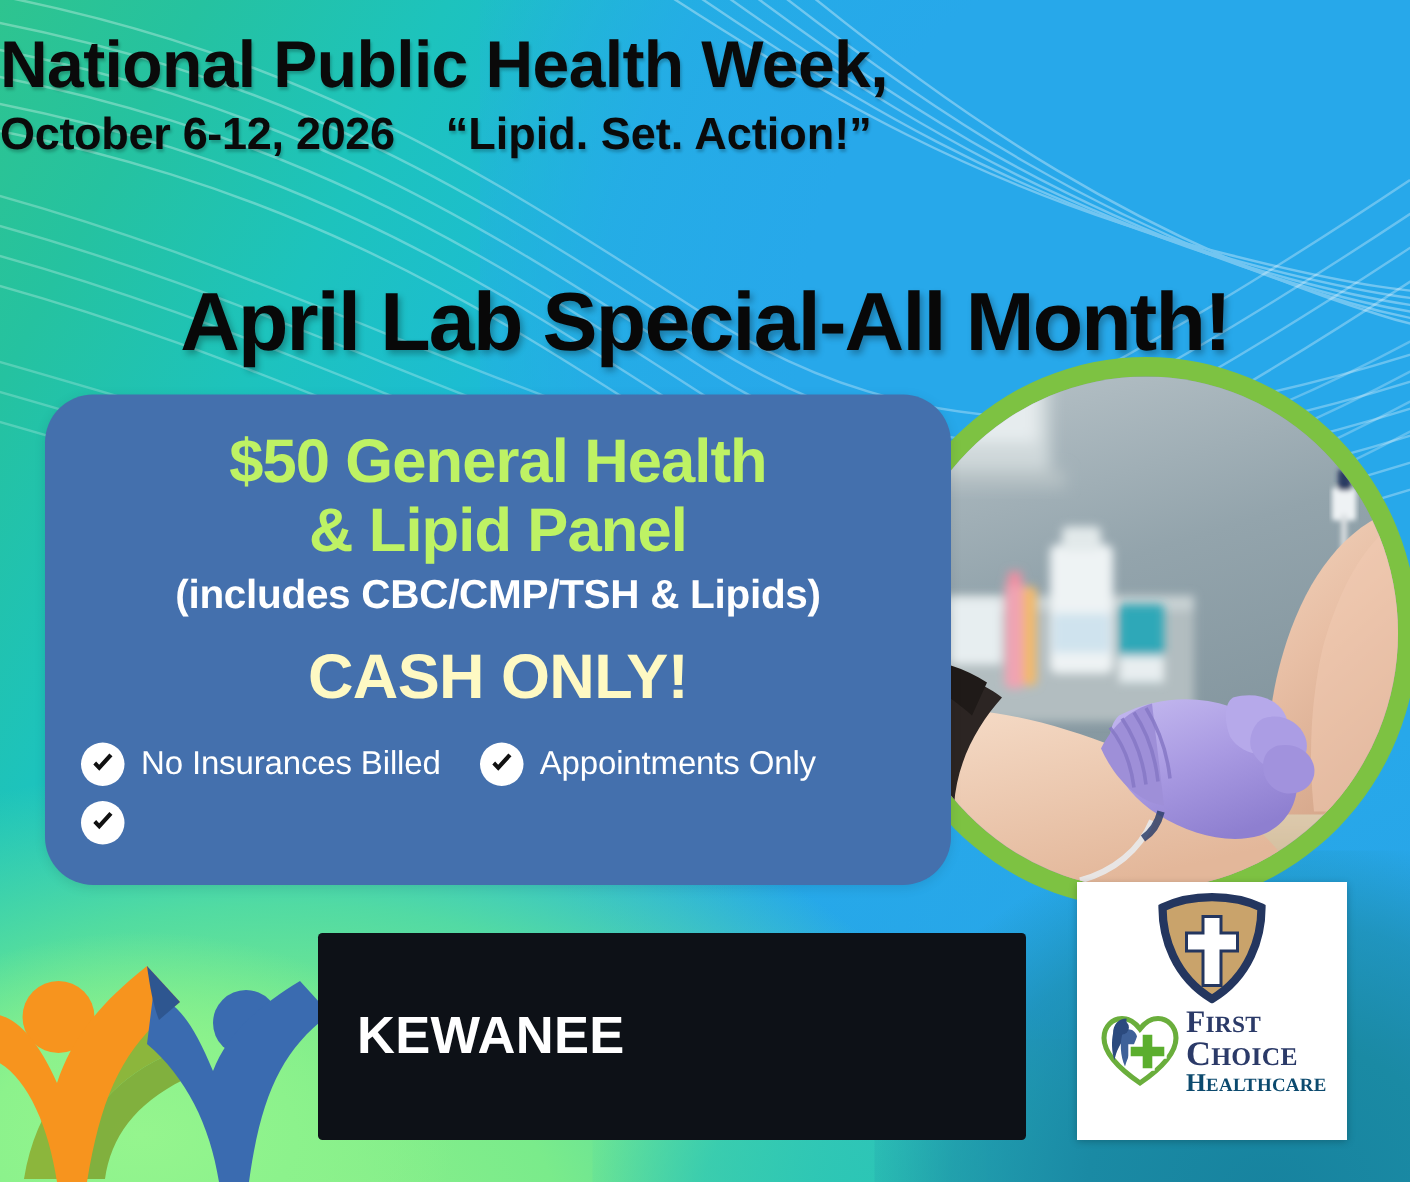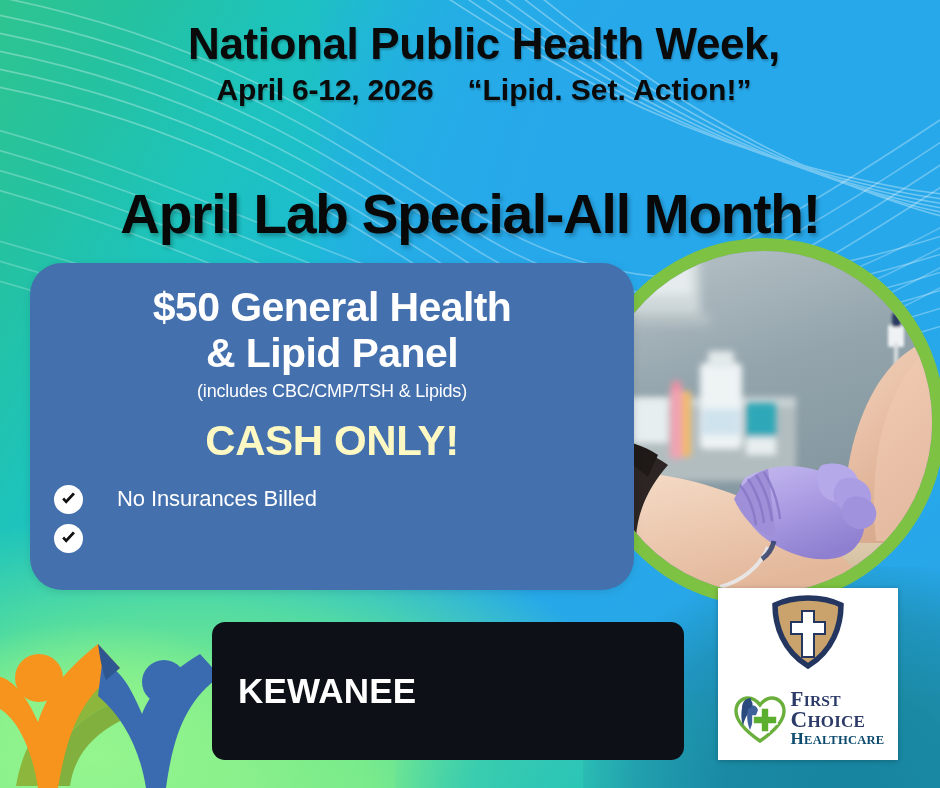--- a/index.html
+++ b/index.html
@@ -88,23 +88,22 @@
     position: absolute;
     inset: 0;
     pointer-events: none;
   }
 
   
   .hdr {
     position: absolute;
     left: 0; right: 0;
     top: 22px;
-    text-align: center;
+    text-align: left;
     z-index: 6;
-    margin-left: 28px;
   }
   .hdr-line1 {
     font-size: 44px;
     font-weight: 700;
     letter-spacing: -0.4px;
     color: #0a0a0a;
     line-height: 1.0;
     text-shadow: 1px 2px 2px rgba(0,0,0,0.22);
     white-space: nowrap;
   }
@@ -169,28 +168,28 @@
     background: #4470ad;
     border-radius: 32px;
     z-index: 8;
     padding: 22px 18px 14px;
     text-align: center;
     box-shadow: 0 2px 8px rgba(0,0,0,0.10);
   }
   .card-h1 {
     font-size: 41px;
     font-weight: 700;
-    color: #ffffff;
+    color: #bef264;
     line-height: 1.12;
     letter-spacing: -0.6px;
   }
   .card-sub {
     margin-top: 4px;
-    font-size: 18px;
-    font-weight: 400;
+    font-size: 27px;
+    font-weight: 700;
     color: #ffffff;
     letter-spacing: -0.2px;
   }
   .card-cash {
     margin-top: 15px;
     font-size: 42px;
     font-weight: 700;
     color: #fef9c3;
     letter-spacing: -0.4px;
   }
@@ -221,32 +220,31 @@
     justify-content: center;
     margin-right: 11px;
   }
   .tick svg { display: block; }
   .check-label {
     font-size: 22px;
     font-weight: 400;
     color: #ffffff;
     letter-spacing: -0.1px;
     white-space: nowrap;
-    margin-left: 23px;
   }
 
   
   .phones {
     position: absolute;
     left: 212px;
     top: 622px;
     width: 472px;
     height: 138px;
     background: #0d1117;
-    border-radius: 13px;
+    border-radius: 3px;
     z-index: 9;
     display: flex;
     flex-direction: column;
     justify-content: center;
     padding-left: 26px;
   }
   .phone-row {
     display: flex;
     align-items: baseline;
     font-size: 35px;
@@ -270,22 +268,22 @@
     box-shadow: 0 1px 5px rgba(0,0,0,0.25);
     display: flex;
     flex-direction: column;
     align-items: center;
     padding-top: 7px;
   }
   .logo-shield { width: 74px; height: 74px; }
   .logo-shield svg { display: block; width: 100%; height: 100%; }
   .logo-lower {
     display: flex;
-    align-items: center;
-    margin-top: 20px;
+    align-items: flex-start;
+    margin-top: 2px;
     padding: 0 5px;
   }
   .logo-heart { width: 56px; height: 56px; flex: none; }
   .logo-heart svg { display: block; width: 100%; height: 100%; }
   .logo-words {
     margin-left: 3px;
     font-family: "Liberation Serif", serif;
     line-height: 0.96;
     text-align: left;
   }
@@ -363,21 +361,21 @@
           <path d="M-40,250 C140,300 280,350 440,372"></path>
           <path d="M-40,270 C140,320 280,370 440,392"></path>
         </g>
       </g>
     </svg>
   </div>
 
   <div class="hdr">
     <div class="hdr-line1">National Public Health Week,</div>
     <div class="hdr-line2">
-      <span class="date">April 6-12, 2026</span><span class="tag">“Lipid. Set. Action!”</span>
+      <span class="date">October 6-12, 2026</span><span class="tag">“Lipid. Set. Action!”</span>
     </div>
   </div>
 
   <div class="headline">April Lab Special-All Month!</div>
 
   <div class="photo-wrap">
     <div class="photo">
       <svg viewBox="0 0 336 342" preserveAspectRatio="xMidYMid slice">
         <defs>
           <linearGradient id="wallG" x1="0" y1="0" x2="0.3" y2="1">
@@ -494,20 +492,28 @@
     <div class="checks">
       <div class="check-row">
         <div class="check-item">
           <span class="tick">
             <svg width="19" height="19" viewBox="0 0 19 19">
               <path d="M3.2 9.6 L7.2 13.8 L16 4.2 L13.9 2.4 L7.1 9.8 L5.1 7.6 Z" fill="#111111"></path>
             </svg>
           </span>
           <span class="check-label">No Insurances Billed</span>
         </div>
+        <div class="check-item">
+          <span class="tick">
+            <svg width="19" height="19" viewBox="0 0 19 19">
+              <path d="M3.2 9.6 L7.2 13.8 L16 4.2 L13.9 2.4 L7.1 9.8 L5.1 7.6 Z" fill="#111111"></path>
+            </svg>
+          </span>
+          <span class="check-label">Appointments Only</span>
+        </div>
       </div>
       <div class="check-row row2">
         <div class="check-item">
           <span class="tick">
             <svg width="19" height="19" viewBox="0 0 19 19">
               <path d="M3.2 9.6 L7.2 13.8 L16 4.2 L13.9 2.4 L7.1 9.8 L5.1 7.6 Z" fill="#111111"></path>
             </svg>
           </span>
         </div>
       </div>

